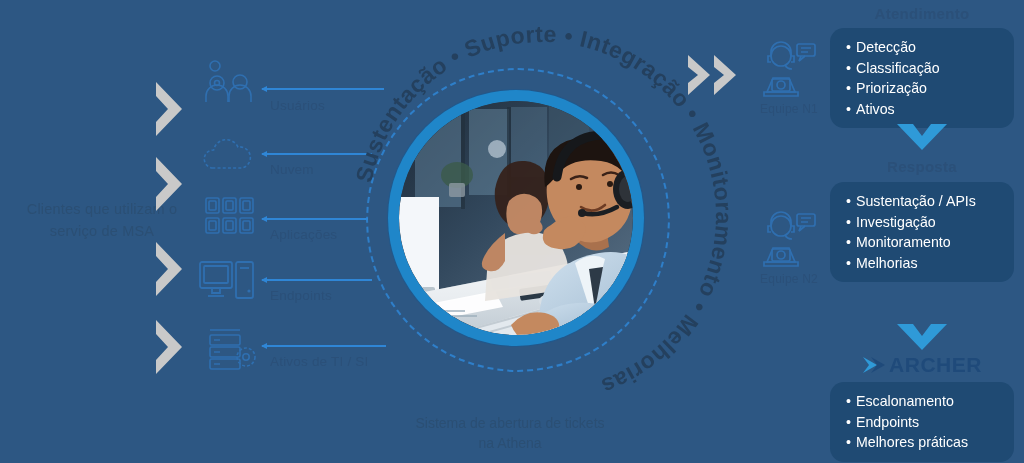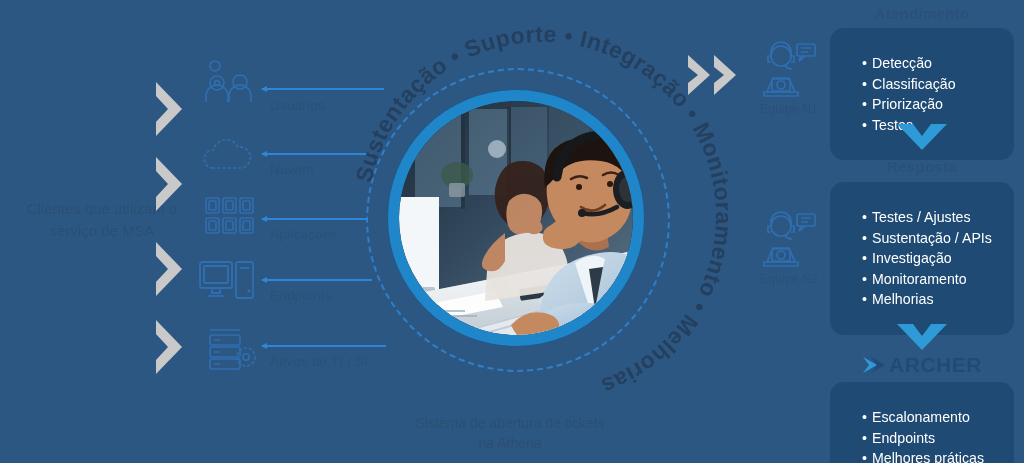--- a/index.html
+++ b/index.html
@@ -106,21 +106,21 @@
     font-size:15px;font-weight:bold;color:#2b5079;letter-spacing:.3px;
   }
   .panel{
     position:absolute;left:830px;width:184px;
     background:#1f4a73;
     border-radius:14px;
     padding:9px 0 9px 0;
     box-sizing:border-box;
   }
   .panel ul{
-    list-style:none;margin:16px;padding:0 16px 0 16px;
+    list-style:none;margin:0;padding:0 16px 0 16px;
   }
   .panel li{
     color:#ffffff;font-size:14.2px;line-height:20.5px;
     position:relative;padding-left:10px;white-space:nowrap;
   }
   .panel li:before{
     content:"\2022";position:absolute;left:0;top:0;color:#ffffff;
   }
   .down-arrow{
     position:absolute;width:54px;height:30px;left:895px;color:#2f9ad8;
@@ -390,34 +390,33 @@
     </svg>
     <div class="tlabel">Equipe N2</div>
   </div>
 
   <div class="panel-title" style="top:5px;">Atendimento</div>
   <div class="panel" style="top:28px;">
     <ul>
       <li>Detecção</li>
       <li>Classificação</li>
       <li>Priorização</li>
-      <li>Testes</li>
+      <li>Ativos</li>
     </ul>
   </div>
 
   <div class="down-arrow" style="top:122px;">
     <svg viewBox="0 0 54 30" aria-hidden="true">
         <path d="M2 2 h16 L27 14 L36 2 h16 L27 28 Z" fill="currentColor"></path>
       </svg>
   </div>
 
   <div class="panel-title" style="top:158px;">Resposta</div>
   <div class="panel" style="top:182px;">
     <ul>
-      <li>Testes / Ajustes</li>
       <li>Sustentação / APIs</li>
       <li>Investigação</li>
       <li>Monitoramento</li>
       <li>Melhorias</li>
     </ul>
   </div>
 
   <div class="down-arrow" style="top:322px;">
     <svg viewBox="0 0 54 30" aria-hidden="true">
         <path d="M2 2 h16 L27 14 L36 2 h16 L27 28 Z" fill="currentColor"></path>

